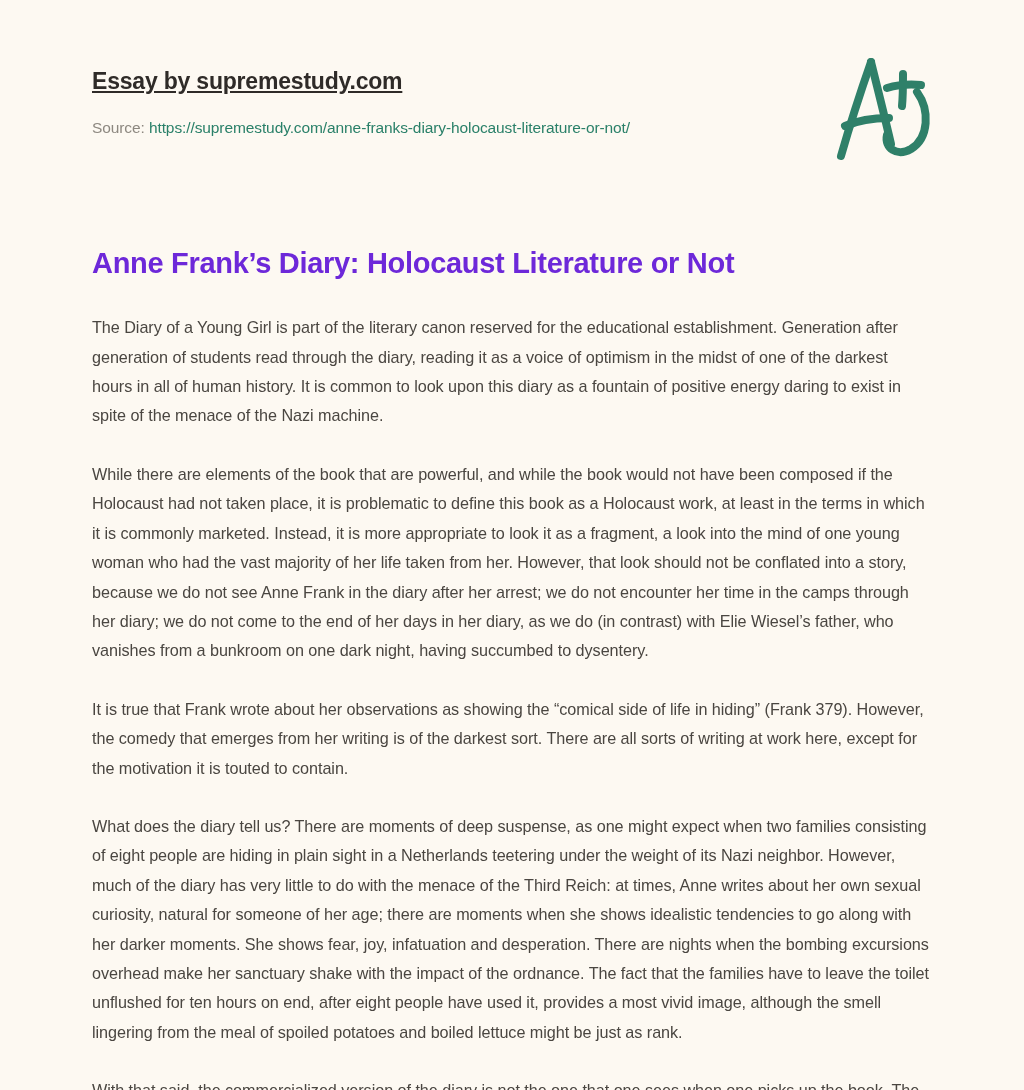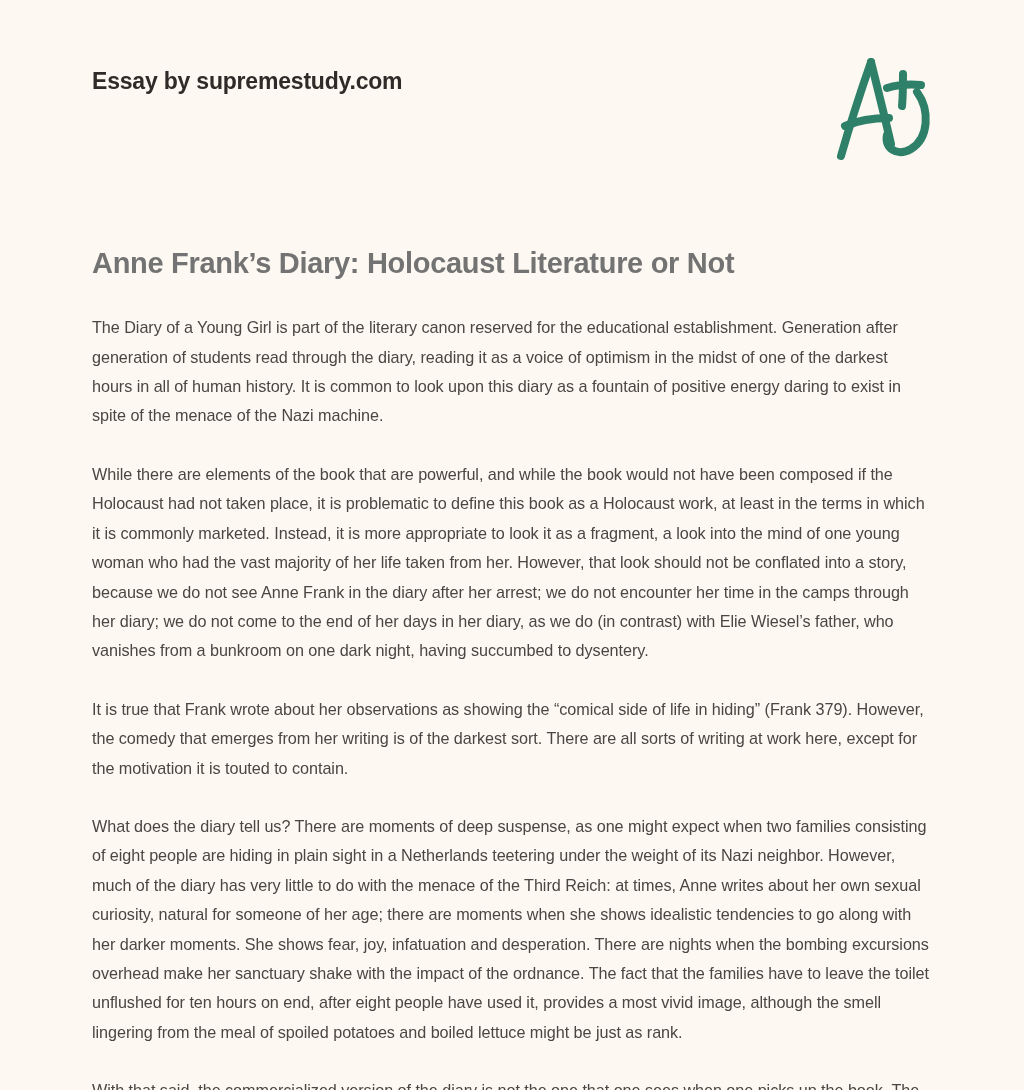--- a/index.html
+++ b/index.html
@@ -34,20 +34,21 @@
 
   .byline {
     position: absolute;
     left: 92px;
     top: 68px;
     font-size: 23px;
     font-weight: bold;
     color: #2f2b28;
     letter-spacing: -0.2px;
     white-space: nowrap;
+    text-decoration: underline;
   }
 
   .source-line {
     position: absolute;
     left: 92px;
     top: 119px;
     font-size: 15.5px;
     color: #8d8880;
     white-space: nowrap;
     letter-spacing: -0.1px;
@@ -82,21 +83,21 @@
     left: 92px;
     top: 245px;
     width: 840px;
   }
 
   .article-title {
     margin: 0 0 32px 0;
     font-size: 29px;
     font-weight: bold;
     line-height: 1.25;
-    color: #737373;
+    color: #6d28d9;
     letter-spacing: -0.3px;
   }
 
   .article-body p {
     margin: 0 0 29px 0;
     font-size: 16.2px;
     line-height: 29.4px;
     color: #4a4641;
     text-align: left;
     letter-spacing: -0.05px;
@@ -108,20 +109,24 @@
 </style>
 </head>
 <body>
 
 <div class="page">
 
   <div class="header">
 
     <div class="byline">Essay by supremestudy.com</div>
 
+    <div class="source-line">
+      <span class="source-label">Source:</span>
+      <a class="source-url" href="#">https://supremestudy.com/anne-franks-diary-holocaust-literature-or-not/</a>
+    </div>
 
     <div class="logo">
       <svg viewBox="0 0 110 118" xmlns="http://www.w3.org/2000/svg" fill="none" stroke="#2f8069" stroke-linecap="round" stroke-linejoin="round">
 
         <path d="M42 10 C35 30, 24 62, 12 104" stroke-width="8"></path>
 
         <path d="M42 10 C48 34, 56 66, 62 92" stroke-width="8"></path>
 
         <path d="M16 74 C30 68, 46 66, 60 66" stroke-width="8"></path>
 

